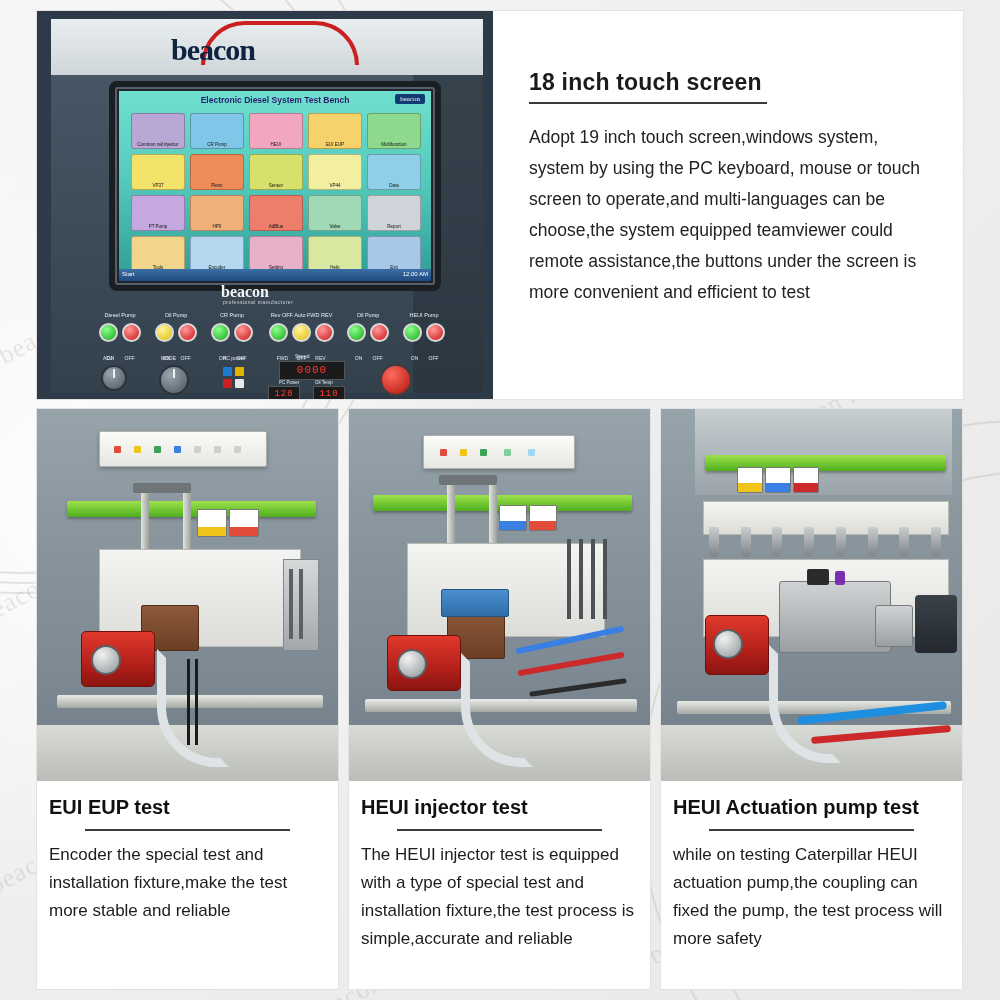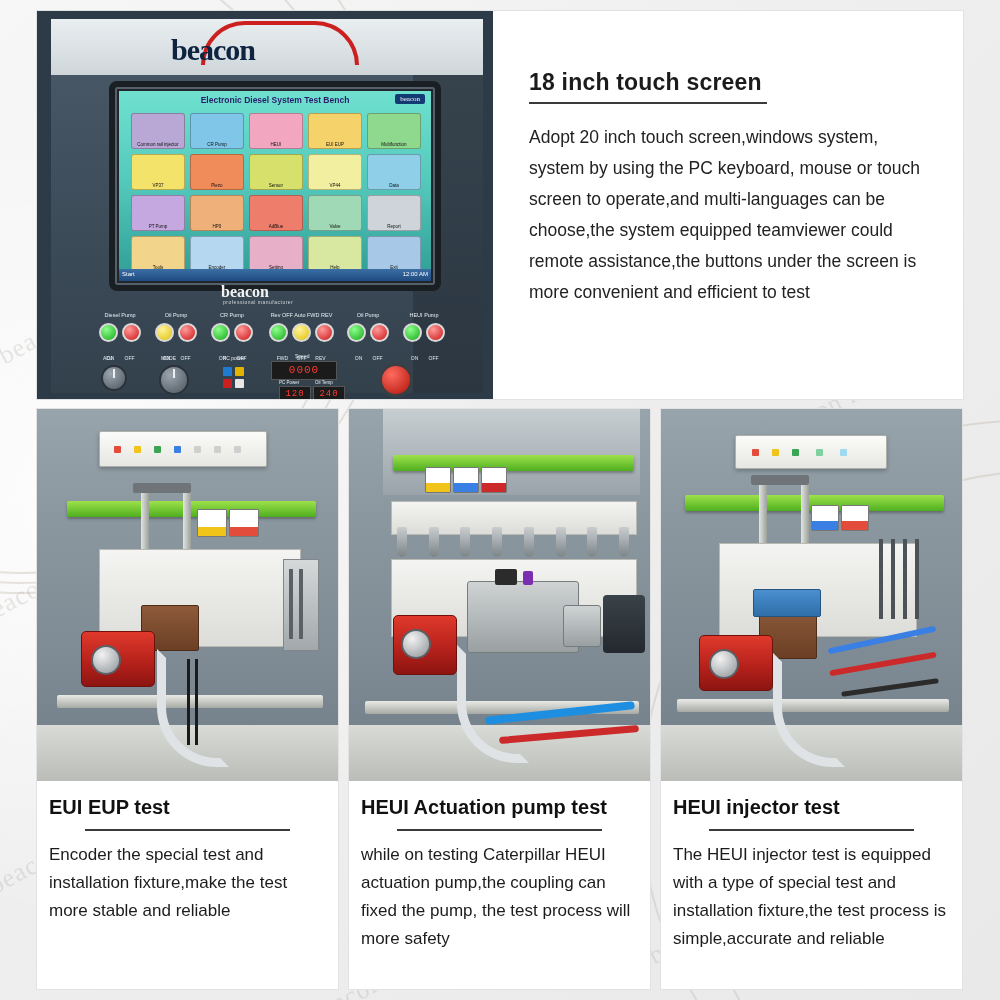--- a/index.html
+++ b/index.html
@@ -517,35 +517,35 @@
             <div class="knob" style="left:2px; top:6px;"></div>
             <div class="knob" style="left:60px; top:6px; width:26px; height:26px;"></div>
             <div style="position:absolute; left:62px; top:-4px; font-size:5px; color:#e4ebf0;">MODE</div>
             <div style="position:absolute; left:124px; top:-4px; font-size:5px; color:#e4ebf0;">PC power</div>
             <div class="mini-sq" style="left:124px; top:8px; background:#1e7bd0;"></div>
             <div class="mini-sq" style="left:136px; top:8px; background:#e0b400;"></div>
             <div class="mini-sq" style="left:124px; top:20px; background:#cc1f1f;"></div>
             <div class="mini-sq" style="left:136px; top:20px; background:#e8e8e8;"></div>
 
             <div style="position:absolute; left:196px; top:-6px; font-size:5px; color:#e4ebf0;">Speed</div>
-            <div class="display-red" style="left:172px; top:2px; width:64px; height:17px; line-height:17px;">0000</div>
+            <div class="display-red" style="left:180px; top:2px; width:64px; height:17px; line-height:17px;">0000</div>
             <div style="position:absolute; left:180px; top:21px; font-size:4.5px; color:#e4ebf0;">PC Power</div>
             <div style="position:absolute; left:216px; top:21px; font-size:4.5px; color:#e4ebf0;">Oil Temp</div>
-            <div class="display-red" style="left:180px; top:27px; width:30px; height:14px; line-height:14px; font-size:9px;">120</div>
-            <div class="display-red" style="left:214px; top:27px; width:30px; height:14px; line-height:14px; font-size:9px;">240</div>
+            <div class="display-red" style="left:169px; top:27px; width:30px; height:14px; line-height:14px; font-size:9px;">120</div>
+            <div class="display-red" style="left:214px; top:27px; width:30px; height:14px; line-height:14px; font-size:9px;">110</div>
 
             <div class="estop" style="left:280px; top:4px;"></div>
           </div>
         </div>
       </div>
 
       <div class="top-text">
         <h2 class="heading">18 inch touch screen</h2>
         <div class="rule"></div>
-        <p class="paragraph">Adopt 20 inch touch screen,windows system, system by using the PC keyboard, mouse or touch screen to operate,and multi-languages can be choose,the system equipped teamviewer could remote assistance,the buttons under the screen is more convenient and efficient to test</p>
+        <p class="paragraph">Adopt 19 inch touch screen,windows system, system by using the PC keyboard, mouse or touch screen to operate,and multi-languages can be choose,the system equipped teamviewer could remote assistance,the buttons under the screen is more convenient and efficient to test</p>
       </div>
     </div>
 
     <div class="bottom-row">
 
       <div class="card">
         <div class="card-photo">
           <div class="bench-cabinet"></div>
           <div class="bench-ctrlbox" style="left:62px; top:22px; width:166px; height:34px;">
             <div class="led" style="left:14px; top:14px; background:#e34b3a;"></div>
@@ -576,66 +576,20 @@
           <div style="position:absolute; left:150px; top:250px; width:3px; height:86px; background:#1b1b1b;"></div>
           <div style="position:absolute; left:158px; top:250px; width:3px; height:86px; background:#1b1b1b;"></div>
           <div style="position:absolute; left:246px; top:150px; width:34px; height:90px; background:linear-gradient(180deg,#d6d9da,#a2a8ab); border:1px solid #80868a;"></div>
           <div style="position:absolute; left:252px; top:160px; width:4px; height:70px; background:#5b6064;"></div>
           <div style="position:absolute; left:262px; top:160px; width:4px; height:70px; background:#5b6064;"></div>
         </div>
         <div class="card-text">
           <div class="card-title">EUI EUP test</div>
           <div class="card-rule"></div>
           <div class="card-body">Encoder the special test and installation fixture,make the test more stable and reliable</div>
-        </div>
-      </div>
-
-      <div class="card">
-        <div class="card-photo">
-          <div class="bench-cabinet"></div>
-          <div style="position:absolute; left:34px; top:0; right:10px; height:86px; background:linear-gradient(180deg,#c7ced2,#9aa3a9);"></div>
-          <div class="bench-green" style="top:46px; left:44px; right:16px;"></div>
-          <div class="sticker" style="left:76px; top:58px; width:24px; height:24px;">
-              <div class="bar" style="background:#f0c419;"></div>
-            </div>
-          <div class="sticker" style="left:104px; top:58px; width:24px; height:24px;">
-              <div class="bar" style="background:#3a7fe3;"></div>
-            </div>
-          <div class="sticker" style="left:132px; top:58px; width:24px; height:24px;">
-              <div class="bar" style="background:#cc2a2a;"></div>
-            </div>
-          <div class="bench-white-panel" style="left:42px; top:92px; width:244px; height:32px;"></div>
-          <div class="tube-row" style="left:48px; top:118px; width:232px;">
-            <div class="tube"></div>
-            <div class="tube"></div>
-            <div class="tube"></div>
-            <div class="tube"></div>
-            <div class="tube"></div>
-            <div class="tube"></div>
-            <div class="tube"></div>
-            <div class="tube"></div>
-          </div>
-          <div class="bench-white-panel" style="left:42px; top:150px; width:244px; height:76px;"></div>
-          <div class="gray-pump" style="left:118px; top:172px; width:110px; height:70px;"></div>
-          <div style="position:absolute; left:146px; top:160px; width:22px; height:16px; background:#2b2b2b; border-radius:2px;"></div>
-          <div style="position:absolute; left:174px; top:162px; width:10px; height:14px; background:#7a2fb0; border-radius:2px;"></div>
-          <div class="gray-pump" style="left:214px; top:196px; width:36px; height:40px;"></div>
-          <div class="motor-red" style="left:44px; top:206px; width:62px; height:58px;"></div>
-          <div style="position:absolute; left:52px; top:220px; width:26px; height:26px; border-radius:50%; background:radial-gradient(circle at 35% 30%,#f2f2f2,#8d9397); border:2px solid #5b6064;"></div>
-          <div style="position:absolute; left:254px; top:186px; width:42px; height:58px; background:linear-gradient(180deg,#3a4249,#23292e); border-radius:4px;"></div>
-          <div class="bench-rail" style="left:16px; top:292px; width:274px;"></div>
-          <div class="bench-base"></div>
-          <div class="hose" style="left:108px; top:236px; width:54px; height:100px; border:9px solid #dfe3e6; border-top-color:transparent; border-right-color:transparent; border-radius:0 0 0 60px;"></div>
-          <div style="position:absolute; left:136px; top:300px; width:150px; height:8px; background:#1e8fe0; border-radius:4px; transform:rotate(-6deg);"></div>
-          <div style="position:absolute; left:150px; top:322px; width:140px; height:7px; background:#cc2a2a; border-radius:4px; transform:rotate(-5deg);"></div>
-        </div>
-        <div class="card-text">
-          <div class="card-title">HEUI Actuation pump test</div>
-          <div class="card-rule"></div>
-          <div class="card-body">while on testing Caterpillar HEUI actuation pump,the coupling can fixed the pump, the test process will more safety</div>
         </div>
       </div>
 
       <div class="card">
         <div class="card-photo">
           <div class="bench-cabinet"></div>
           <div class="bench-ctrlbox" style="left:74px; top:26px; width:150px; height:32px;">
             <div class="led" style="left:16px; top:13px; background:#e34b3a;"></div>
             <div class="led" style="left:36px; top:13px; background:#f0c419;"></div>
             <div class="led" style="left:56px; top:13px; background:#3aa655;"></div>
@@ -670,15 +624,61 @@
             <div style="position:absolute; left:36px; top:0; width:4px; height:80px; background:#4c5256;"></div>
           </div>
         </div>
         <div class="card-text">
           <div class="card-title">HEUI injector test</div>
           <div class="card-rule"></div>
           <div class="card-body">The HEUI injector test is equipped with a type of special test and installation fixture,the test process is simple,accurate and reliable</div>
         </div>
       </div>
 
+      <div class="card">
+        <div class="card-photo">
+          <div class="bench-cabinet"></div>
+          <div style="position:absolute; left:34px; top:0; right:10px; height:86px; background:linear-gradient(180deg,#c7ced2,#9aa3a9);"></div>
+          <div class="bench-green" style="top:46px; left:44px; right:16px;"></div>
+          <div class="sticker" style="left:76px; top:58px; width:24px; height:24px;">
+              <div class="bar" style="background:#f0c419;"></div>
+            </div>
+          <div class="sticker" style="left:104px; top:58px; width:24px; height:24px;">
+              <div class="bar" style="background:#3a7fe3;"></div>
+            </div>
+          <div class="sticker" style="left:132px; top:58px; width:24px; height:24px;">
+              <div class="bar" style="background:#cc2a2a;"></div>
+            </div>
+          <div class="bench-white-panel" style="left:42px; top:92px; width:244px; height:32px;"></div>
+          <div class="tube-row" style="left:48px; top:118px; width:232px;">
+            <div class="tube"></div>
+            <div class="tube"></div>
+            <div class="tube"></div>
+            <div class="tube"></div>
+            <div class="tube"></div>
+            <div class="tube"></div>
+            <div class="tube"></div>
+            <div class="tube"></div>
+          </div>
+          <div class="bench-white-panel" style="left:42px; top:150px; width:244px; height:76px;"></div>
+          <div class="gray-pump" style="left:118px; top:172px; width:110px; height:70px;"></div>
+          <div style="position:absolute; left:146px; top:160px; width:22px; height:16px; background:#2b2b2b; border-radius:2px;"></div>
+          <div style="position:absolute; left:174px; top:162px; width:10px; height:14px; background:#7a2fb0; border-radius:2px;"></div>
+          <div class="gray-pump" style="left:214px; top:196px; width:36px; height:40px;"></div>
+          <div class="motor-red" style="left:44px; top:206px; width:62px; height:58px;"></div>
+          <div style="position:absolute; left:52px; top:220px; width:26px; height:26px; border-radius:50%; background:radial-gradient(circle at 35% 30%,#f2f2f2,#8d9397); border:2px solid #5b6064;"></div>
+          <div style="position:absolute; left:254px; top:186px; width:42px; height:58px; background:linear-gradient(180deg,#3a4249,#23292e); border-radius:4px;"></div>
+          <div class="bench-rail" style="left:16px; top:292px; width:274px;"></div>
+          <div class="bench-base"></div>
+          <div class="hose" style="left:108px; top:236px; width:54px; height:100px; border:9px solid #dfe3e6; border-top-color:transparent; border-right-color:transparent; border-radius:0 0 0 60px;"></div>
+          <div style="position:absolute; left:136px; top:300px; width:150px; height:8px; background:#1e8fe0; border-radius:4px; transform:rotate(-6deg);"></div>
+          <div style="position:absolute; left:150px; top:322px; width:140px; height:7px; background:#cc2a2a; border-radius:4px; transform:rotate(-5deg);"></div>
+        </div>
+        <div class="card-text">
+          <div class="card-title">HEUI Actuation pump test</div>
+          <div class="card-rule"></div>
+          <div class="card-body">while on testing Caterpillar HEUI actuation pump,the coupling can fixed the pump, the test process will more safety</div>
+        </div>
+      </div>
+
     </div>
   </div>
 </div>
 
 </body></html>

